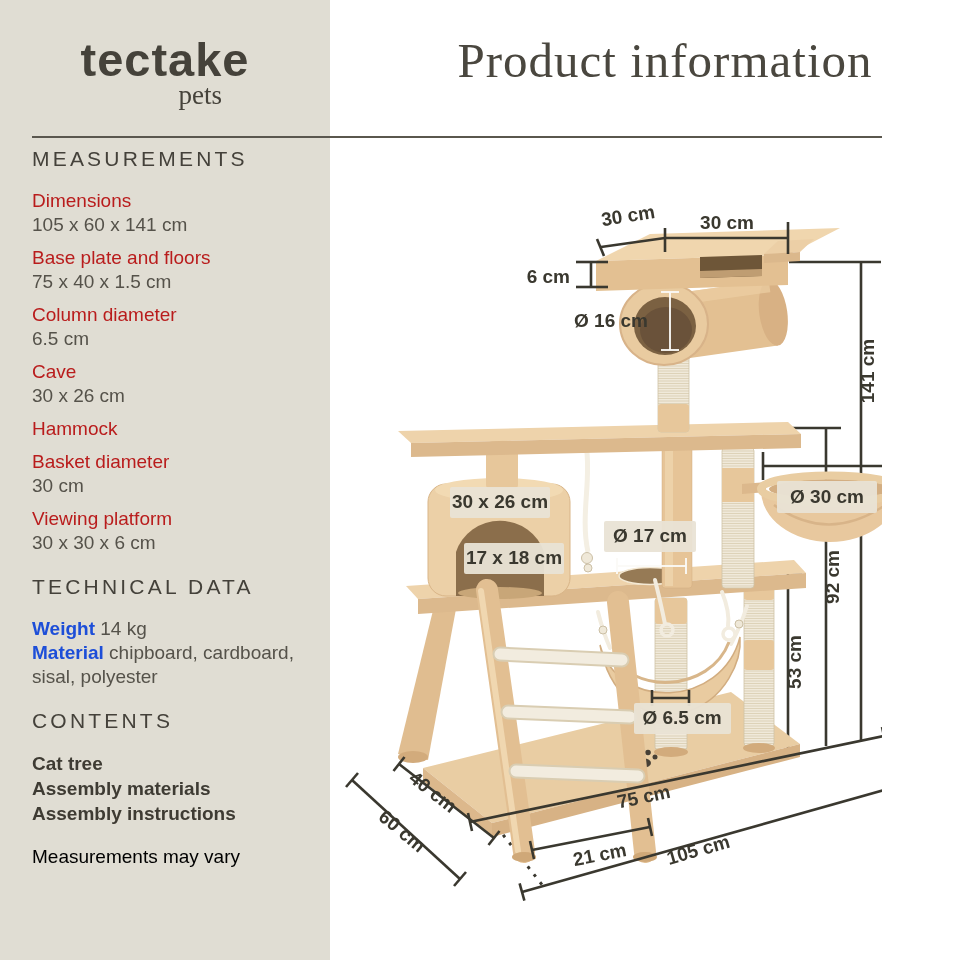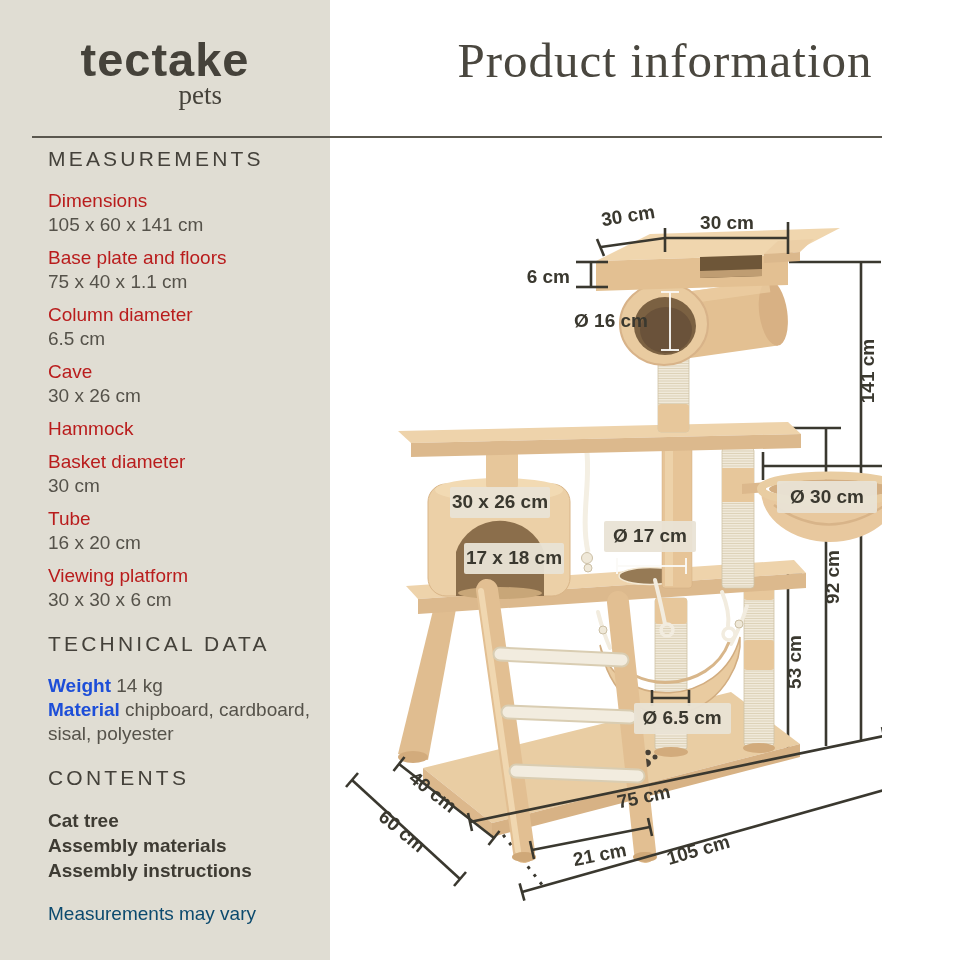--- a/index.html
+++ b/index.html
@@ -4,30 +4,30 @@
 <style>
   html,body{margin:0;padding:0;background:#ffffff;}
   .page{position:relative;width:882px;height:960px;background:#ffffff;overflow:hidden;
         font-family:"Liberation Sans",sans-serif;}
   
   .sidebar{position:absolute;left:0;top:0;width:330px;height:960px;background:#e0ddd3;box-sizing:border-box;}
   .brand{margin-top:36px;text-align:center;}
   .brand-main{font-size:47px;font-weight:800;color:#45423a;line-height:1;letter-spacing:1px;}
   .brand-sub{font-family:"Liberation Serif",serif;font-size:27px;color:#45423a;text-align:right;
              padding-right:108px;margin-top:-2px;line-height:1.1;}
-  .side-body{padding:36px 20px 0 48px;}
+  .side-body{padding:36px 20px 0 32px;}
   .side-h{font-size:21px;font-weight:400;letter-spacing:3.2px;color:#44413a;margin:0 0 18px 0;}
   .side-h.later{margin-top:20px;}
   .m-item{margin-bottom:9px;}
   .m-label{font-size:19px;font-weight:400;color:#b91c1c;line-height:24px;}
   .m-value{font-size:19px;font-weight:400;color:#55524a;line-height:24px;}
   .tech-line{font-size:19px;color:#55524a;line-height:24px;margin:0;}
   .tech-line b{color:#1d4ed8;font-weight:700;}
   .c-line{font-size:19px;font-weight:700;color:#3e3b33;line-height:25px;}
-  .note{font-size:19px;color:#0c4a6e;margin:20px 0 0 0;}
+  .note{font-size:19px;color:#000000;margin:20px 0 0 0;}
   
   .title{position:absolute;left:330px;top:32px;width:630px;text-align:center;
          font-family:"Liberation Serif",serif;font-size:49px;font-weight:400;color:#4a473f;letter-spacing:1px;padding-left:20px;}
   .rule{position:absolute;left:32px;top:136px;width:898px;height:2px;background:#5a574e;}
   .diagram{position:absolute;left:330px;top:140px;}
   
   .dim{stroke:#3a382f;stroke-width:2.6;fill:none;}
   .dimdot{stroke:#3a382f;stroke-width:3;fill:none;stroke-dasharray:3 7;}
   .wline{stroke:#fbfaf6;stroke-width:2;fill:none;opacity:.92;}
   .dimtxt{font-family:"Liberation Sans",sans-serif;font-size:19px;font-weight:700;fill:#3a382f;}
@@ -48,40 +48,36 @@
     </div>
     <div class="side-body">
       <h2 class="side-h">MEASUREMENTS</h2>
 
       <div class="m-item">
         <div class="m-label">Dimensions</div>
         <div class="m-value">105 x 60 x 141 cm</div>
       </div>
       <div class="m-item">
         <div class="m-label">Base plate and floors</div>
-        <div class="m-value">75 x 40 x 1.1 cm</div>
+        <div class="m-value">75 x 40 x 1.5 cm</div>
       </div>
       <div class="m-item">
         <div class="m-label">Column diameter</div>
         <div class="m-value">6.5 cm</div>
       </div>
       <div class="m-item">
         <div class="m-label">Cave</div>
         <div class="m-value">30 x 26 cm</div>
       </div>
       <div class="m-item">
         <div class="m-label">Hammock</div>
       </div>
       <div class="m-item">
         <div class="m-label">Basket diameter</div>
         <div class="m-value">30 cm</div>
-      </div>
-      <div class="m-item">
-        <div class="m-label">Tube</div>
-        <div class="m-value">16 x 20 cm</div>
       </div>
       <div class="m-item">
         <div class="m-label">Viewing platform</div>
         <div class="m-value">30 x 30 x 6 cm</div>
       </div>
 
       <h2 class="side-h later">TECHNICAL DATA</h2>
       <p class="tech-line"><b>Weight</b> <span>14 kg</span></p>
       <p class="tech-line"><b>Material</b> <span>chipboard, cardboard, sisal, polyester</span></p>
 

